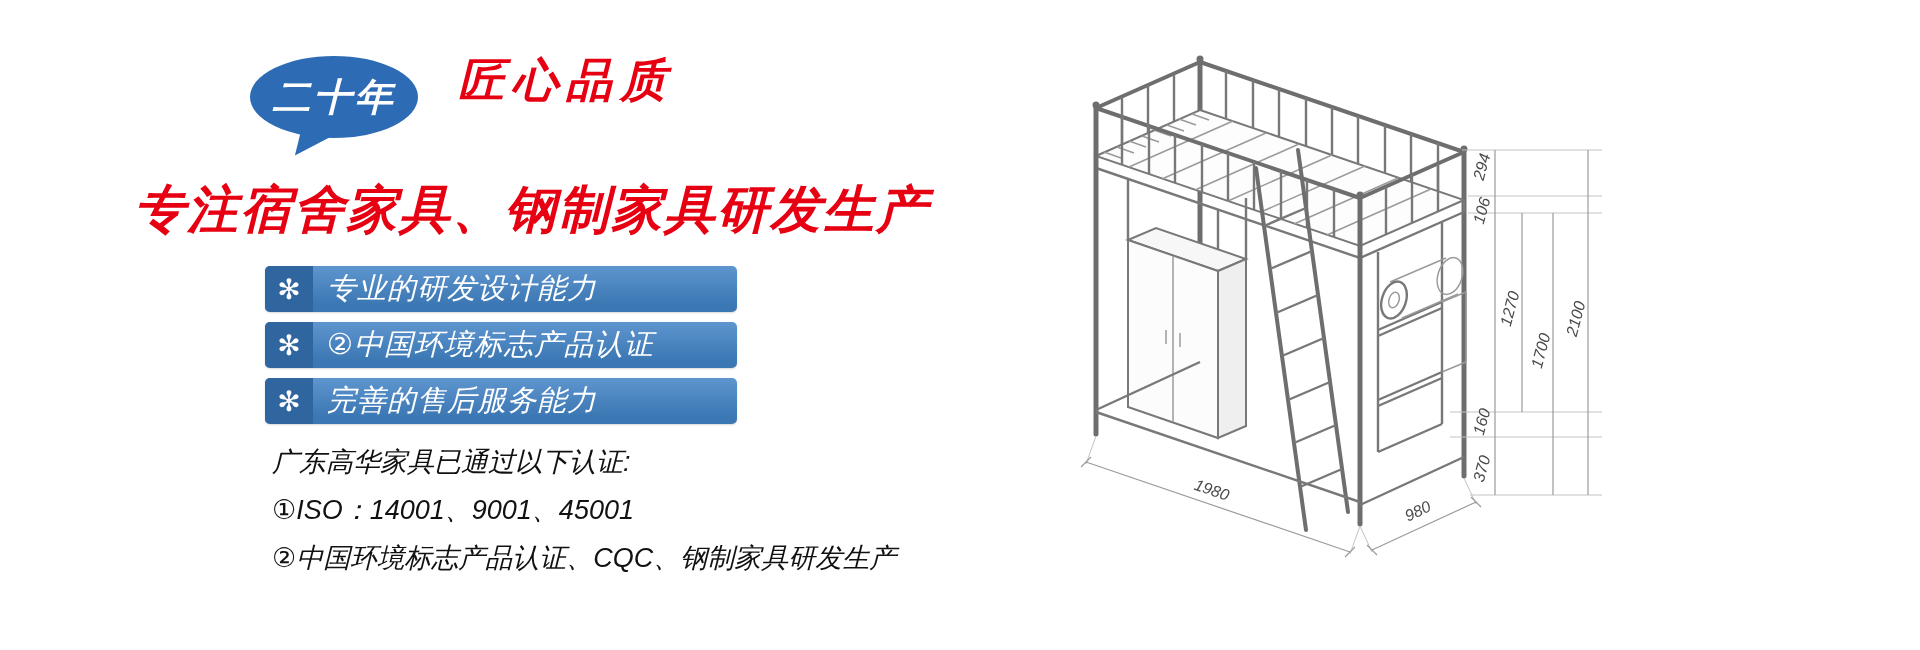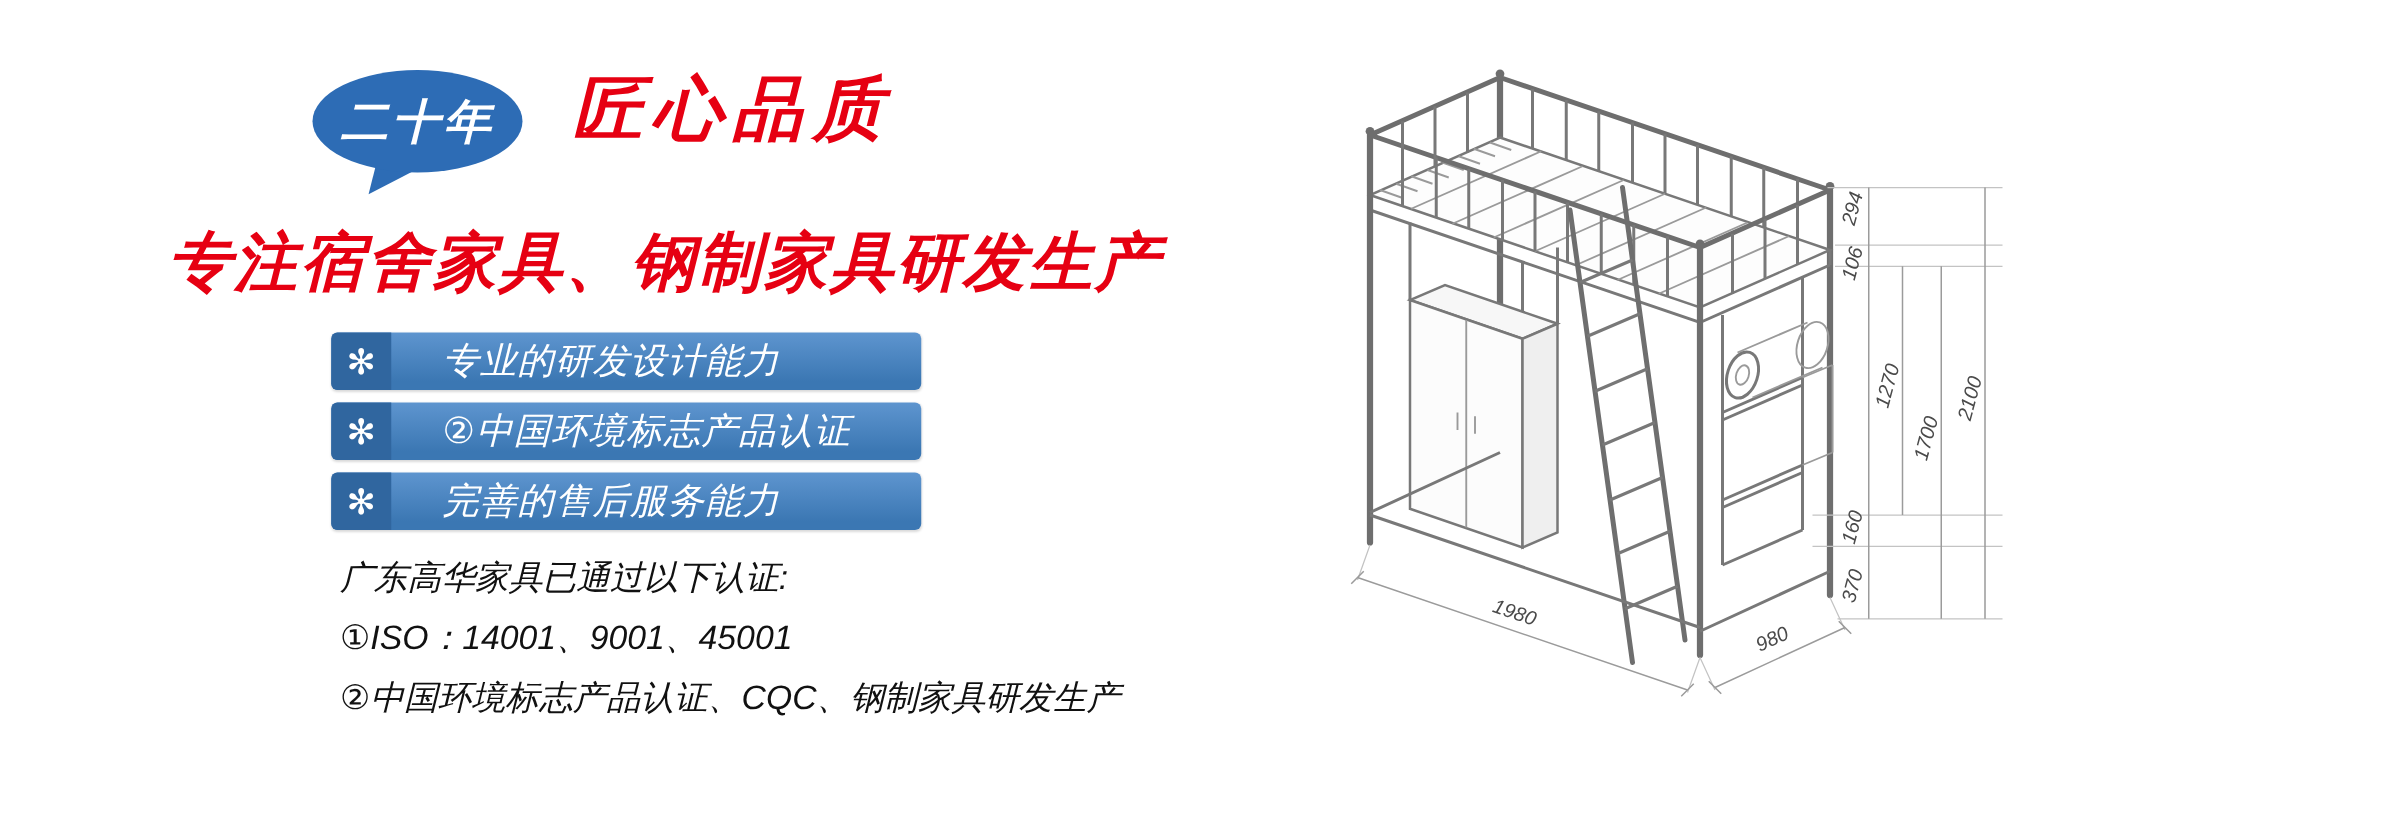--- a/index.html
+++ b/index.html
@@ -6,31 +6,31 @@
   .stage{position:relative;width:1920px;height:650px;background:#ffffff;overflow:hidden;
          font-family:"Liberation Sans","DejaVu Sans",sans-serif;font-style:italic;}
 
   
   .badge-bubble{position:absolute;left:250px;top:56px;width:168px;height:82px;
     background:#2d6cb5;border-radius:50%;display:flex;align-items:center;justify-content:center;}
   .badge-bubble .txt{color:#ffffff;font-size:38px;font-weight:bold;letter-spacing:3px;}
   .bubble-tail{position:absolute;left:298px;top:130px;width:0;height:0;
     border-left:34px solid #2d6cb5;border-bottom:30px solid transparent;transform:rotate(14deg);}
 
-  .headline{position:absolute;left:458px;top:50px;color:#e60012;font-size:56px;
+  .headline{position:absolute;left:458px;top:50px;color:#e60012;font-size:46px;
     font-weight:900;letter-spacing:8px;white-space:nowrap;text-align:right;}
   .subheadline{position:absolute;left:134px;top:176px;color:#e60012;font-size:51px;
     font-weight:900;letter-spacing:2px;white-space:nowrap;}
 
   .cap-bar{position:absolute;left:265px;width:472px;height:46px;border-radius:5px;
     background:linear-gradient(180deg,#5e95cf 0%,#3b77b3 85%);display:flex;align-items:center;
     box-shadow:0 1px 2px rgba(0,0,0,.15);}
   .cap-bar .ico{width:48px;height:46px;display:flex;align-items:center;justify-content:center;
     background:#30669f;border-radius:5px 0 0 5px;color:#ffffff;font-size:28px;}
-  .cap-bar .lbl{color:#ffffff;font-size:29px;letter-spacing:1px;padding-left:14px;white-space:nowrap;margin-left:27px;}
+  .cap-bar .lbl{color:#ffffff;font-size:29px;letter-spacing:1px;padding-left:14px;white-space:nowrap;}
   #cap1{top:266px;} #cap2{top:322px;} #cap3{top:378px;}
 
   .certs{position:absolute;left:272px;top:438px;color:#111111;font-size:27px;line-height:48px;}
   .certs div{white-space:nowrap;}
 
   
   .drawing{position:absolute;left:1010px;top:0;width:640px;height:650px;}
   svg .frame{stroke:#6e6e6e;stroke-width:5;stroke-linecap:round;fill:none;}
   svg .rail{stroke:#6e6e6e;stroke-width:4;stroke-linecap:round;fill:none;}
   svg .bar{stroke:#787878;stroke-width:2.4;fill:none;}

